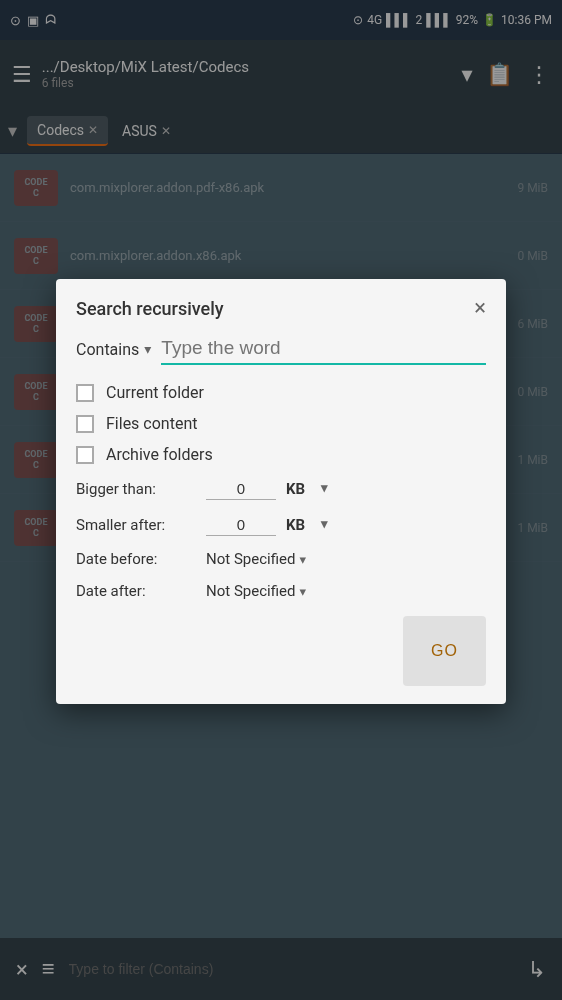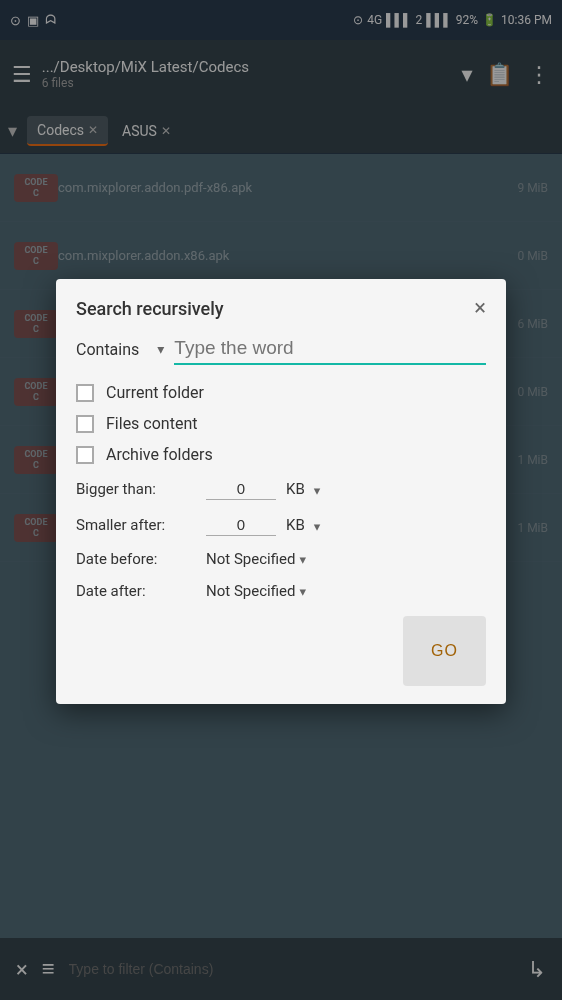--- a/index.html
+++ b/index.html
@@ -122,31 +122,32 @@
     .file-row {
       display: flex;
       align-items: center;
       padding: 8px 14px;
       height: 68px;
       border-bottom: 1px solid rgba(255,255,255,0.05);
       opacity: 0.45;
     }
     .file-icon {
       width: 44px;
-      height: 28px;
+      height: 36px;
       background: #c0392b;
       border-radius: 4px;
       display: flex;
       align-items: center;
       justify-content: center;
       color: white;
       font-size: 9px;
       font-weight: bold;
       text-align: center;
       flex-shrink: 0;
+      margin-right: 12px;
       line-height: 1.2;
     }
     .file-info {
       flex: 1;
       color: white;
       font-size: 13px;
     }
     .file-size {
       color: #ccc;
       font-size: 12px;
@@ -201,21 +202,21 @@
     
     .contains-row {
       display: flex;
       align-items: center;
       gap: 10px;
       margin-bottom: 18px;
     }
     .contains-dropdown {
       display: flex;
       align-items: center;
-      gap: 18px;
+      gap: 5px;
       font-size: 16px;
       color: #333;
       cursor: pointer;
     }
     .contains-dropdown-arrow {
       font-size: 14px;
       color: #666;
     }
     .search-input {
       flex: 1;
@@ -266,24 +267,25 @@
       border-bottom: 1px solid #aaa;
       background: transparent;
       font-size: 15px;
       color: #333;
       text-align: center;
       padding: 2px 0;
       outline: none;
     }
     .size-unit {
       display: flex;
-      align-items: flex-end;
-      gap: 9px;
+      align-items: flex-start;
+      gap: 16px;
       font-size: 15px;
       color: #333;
+      font-weight: bold;
     }
     .unit-arrow {
       font-size: 13px;
       color: #666;
     }
 
     
     .date-row {
       display: flex;
       align-items: center;

